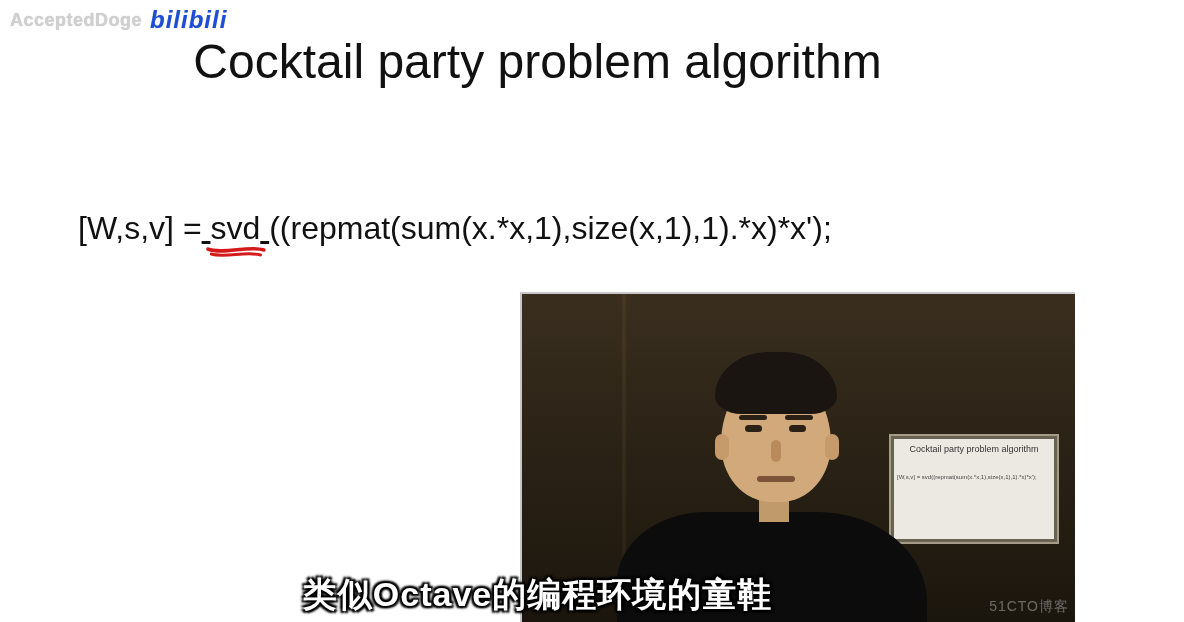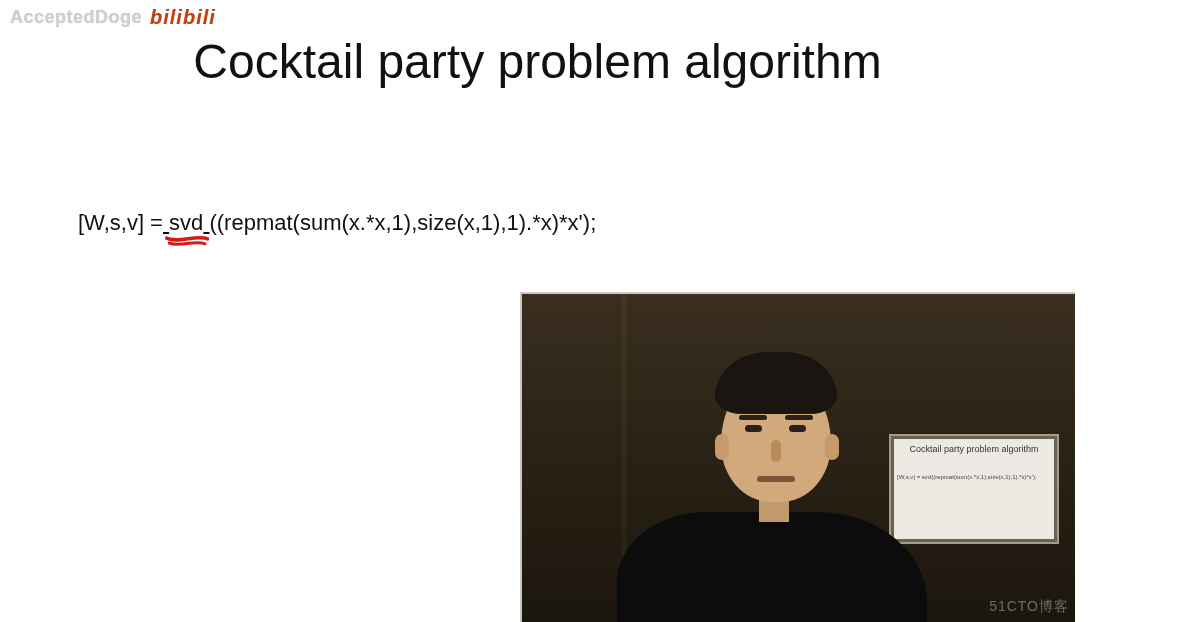--- a/index.html
+++ b/index.html
@@ -1,25 +1,25 @@
 <!DOCTYPE html>
 <html><head>
 <meta charset="utf-8">
 <style>
   * { margin: 0; padding: 0; box-sizing: border-box; }
   html, body { width: 1184px; height: 622px; overflow: hidden; font-family: Arial, Helvetica, sans-serif; }
   .stage { position: relative; width: 1075px; height: 622px; background: #ffffff; }
   
   .watermarks { position: absolute; top: 6px; left: 10px; display: flex; align-items: center; gap: 8px; }
   .wm-text { color: #d0d0d0; font-size: 18px; font-weight: 600; letter-spacing: 0.5px; text-shadow: 0 0 1px #bbb; }
-  .wm-logo { color: #c2410c; font-size: 20px; font-weight: 700; font-style: italic; letter-spacing: 1px; text-shadow: 0 0 1px #bbb; }
+  .wm-logo { color: #1d4ed8; font-size: 24px; font-weight: 700; font-style: italic; letter-spacing: 1px; text-shadow: 0 0 1px #bbb; }
   
   .slide-title { position: absolute; top: 34px; left: 0; right: 0; text-align: center; color: #111; font-size: 48px; font-weight: 400; }
   
-  .formula-wrap { position: absolute; top: 210px; left: 78px; right: 40px; font-size: 22px; color: #111; white-space: nowrap; text-decoration: underline; }
+  .formula-wrap { position: absolute; top: 210px; left: 78px; right: 40px; font-size: 32px; color: #111; white-space: nowrap; text-decoration: underline; }
   .formula-wrap .seg { display: inline-block; }
   .svd-wrap { position: relative; display: inline-block; }
   .svd-underline {
     position: absolute; left: -4px; right: -6px; bottom: -12px; height: 16px;
   }
   .svd-underline svg { width: 100%; height: 100%; display: block; }
   
   .speaker {
     position: absolute;
     right: 0; bottom: 0;
@@ -106,14 +106,15 @@
       <div class="brow-l"></div>
         <div class="brow-r"></div>
       <div class="eye-l"></div>
         <div class="eye-r"></div>
       <div class="nose"></div>
       <div class="mouth"></div>
     </div>
     <div class="corner-mark">51CTO博客</div>
   </div>
 
+  <div class="subtitle">类似Octave的编程环境的童鞋</div>
 
 </div>
 
 </body></html>

